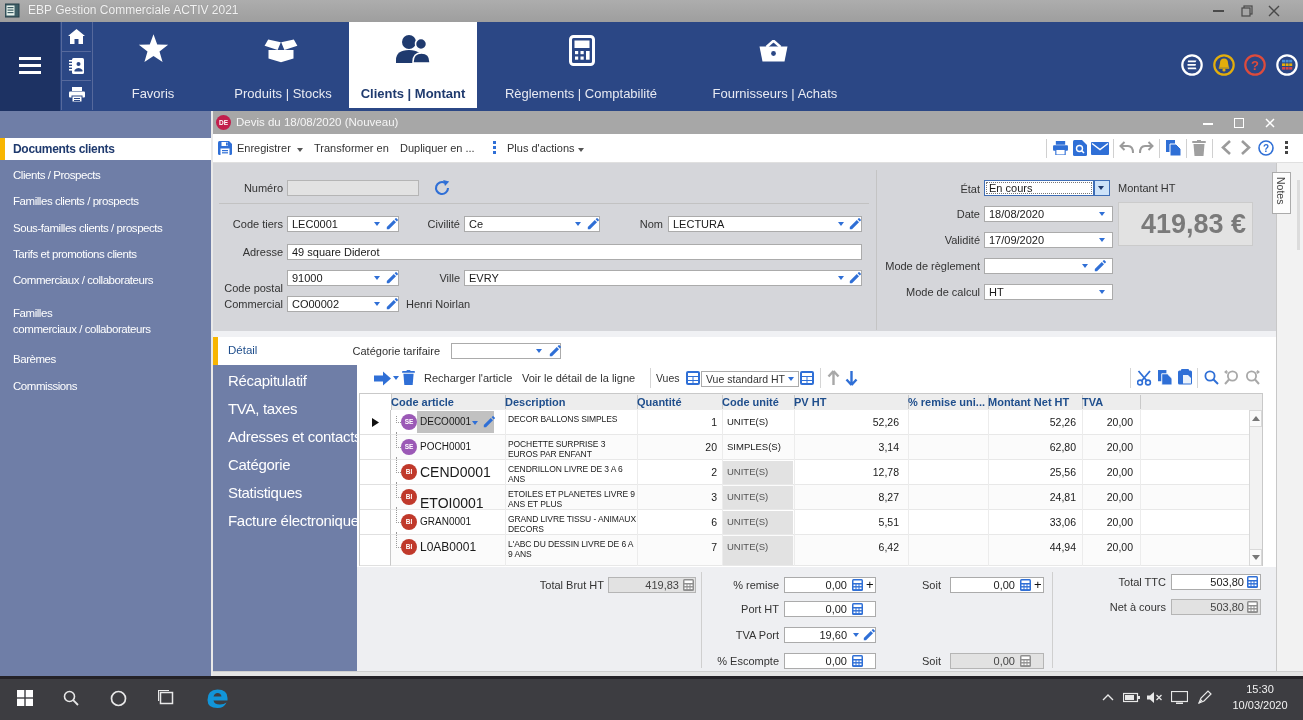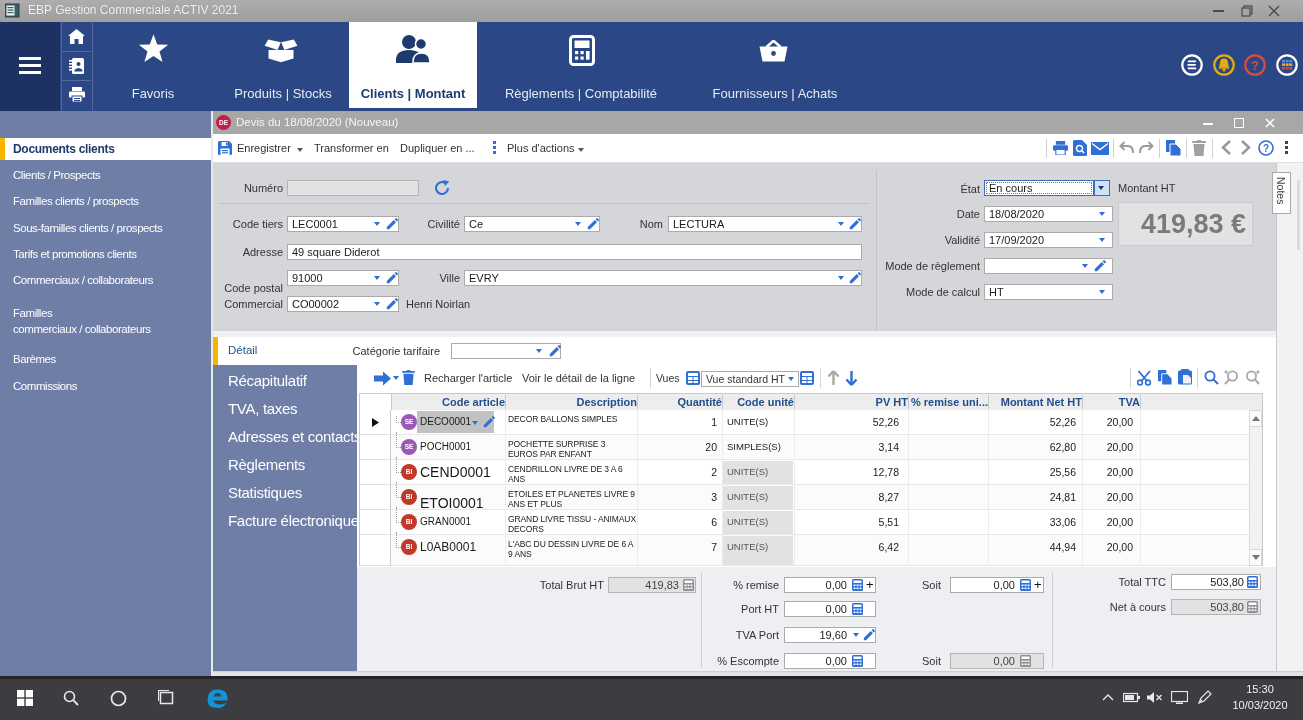--- a/index.html
+++ b/index.html
@@ -4,21 +4,21 @@
 body{width:1303px;height:720px;overflow:hidden;position:relative;font-family:"Liberation Sans",sans-serif;background:#D5D6DA}
 .a{position:absolute}
 .lbl{position:absolute;font-size:11px;color:#333;text-align:right;height:16px;line-height:16px;white-space:nowrap}
 .inp{position:absolute;background:#fff;border:1px solid #ABABAB;height:16px;box-sizing:border-box;font-size:11px;line-height:14px;padding:0 4px;color:#1a1a1a;white-space:nowrap}
 .inp.dis{background:#E2E2E2;color:#444;border-color:#B5B5B5}
 .car{position:absolute;width:0;height:0;border-left:3.5px solid transparent;border-right:3.5px solid transparent;border-top:4px solid #2F6FD6}
 .sbitem{position:absolute;left:13px;width:195px;color:#fff;font-size:11.5px;letter-spacing:-0.45px;white-space:nowrap}
 .tabitem{position:absolute;left:228px;width:128px;color:#fff;font-size:15px;letter-spacing:-0.3px;white-space:nowrap}
 .sep{position:absolute;width:1px;background:#C6C6C6}
 .hsep{position:absolute;height:1px;background:#C2C2C2}
-.th{position:absolute;font-size:11px;font-weight:bold;color:#1F4E8C;text-align:right;line-height:17px;white-space:nowrap}
+.th{position:absolute;font-size:11px;font-weight:bold;color:#1F4E8C;text-align:left;line-height:17px;white-space:nowrap}
 .td{position:absolute;font-size:10.5px;color:#1a1a1a;line-height:25px;white-space:nowrap}
 .tdr{text-align:right}
 .desc{position:absolute;font-size:8.5px;letter-spacing:-0.1px;color:#1a1a1a;line-height:10.5px;padding-top:3.5px;white-space:nowrap;overflow:hidden}
 .gl{position:absolute;width:1px;background:#ECECEC}
 .tico{position:absolute;width:16px;height:16px;border-radius:50%;color:#fff;font-size:6.5px;font-weight:bold;text-align:center;line-height:16px}
 </style></head><body>
 
 <div class="a" style="left:0;top:0;width:1303px;height:22px;background:linear-gradient(#ADADAD,#9E9E9E)"></div>
 <svg class="a" style="left:5px;top:3px" width="16" height="16" viewBox="0 0 16 16">
     <rect x="0" y="1" width="14" height="13" fill="#3E5E66" stroke="#27414a"></rect>
@@ -296,21 +296,21 @@
 <div class="a" style="left:1118px;top:202px;width:135px;height:44px;background:#E2E2E2;border:1px solid #CBCBCB;box-sizing:border-box"></div>
 <div class="a" style="left:1118px;top:208px;width:128px;height:32px;font-size:27px;font-weight:bold;color:#7A7A7A;text-align:right;line-height:32px">419,83 €</div>
 
 <div class="a" style="left:213px;top:337px;width:144px;height:339px;background:#6F7EA7"></div>
 <div class="a" style="left:213px;top:337px;width:144px;height:28px;background:#fff"></div>
 <div class="a" style="left:213px;top:337px;width:5px;height:28px;background:#F8B500"></div>
 <div class="a" style="left:228px;top:344px;font-size:11.5px;color:#1F4E8C">Détail</div>
 <div class="tabitem" style="top:372px">Récapitulatif</div>
 <div class="tabitem" style="top:400px">TVA, taxes</div>
 <div class="tabitem" style="top:428px">Adresses et contacts</div>
-<div class="tabitem" style="top:456px">Règlements</div>
+<div class="tabitem" style="top:456px">Catégorie</div>
 <div class="tabitem" style="top:484px">Statistiques</div>
 <div class="tabitem" style="top:512px">Facture électronique</div>
 
 <div class="a" style="left:357px;top:337px;width:919px;height:230px;background:#fff"></div>
 <div class="a" style="left:357px;top:567px;width:919px;height:109px;background:#EEEFF2"></div>
 
 <div class="lbl" style="left:300px;top:343px;width:140px">Catégorie tarifaire</div>
 <div class="inp" style="left:451px;top:343px;width:110px"></div>
 <div class="car" style="left:536px;top:349px"></div>
 <svg class="a" style="left:549px;top:345px" width="12" height="12" viewBox="0 0 12 12">

